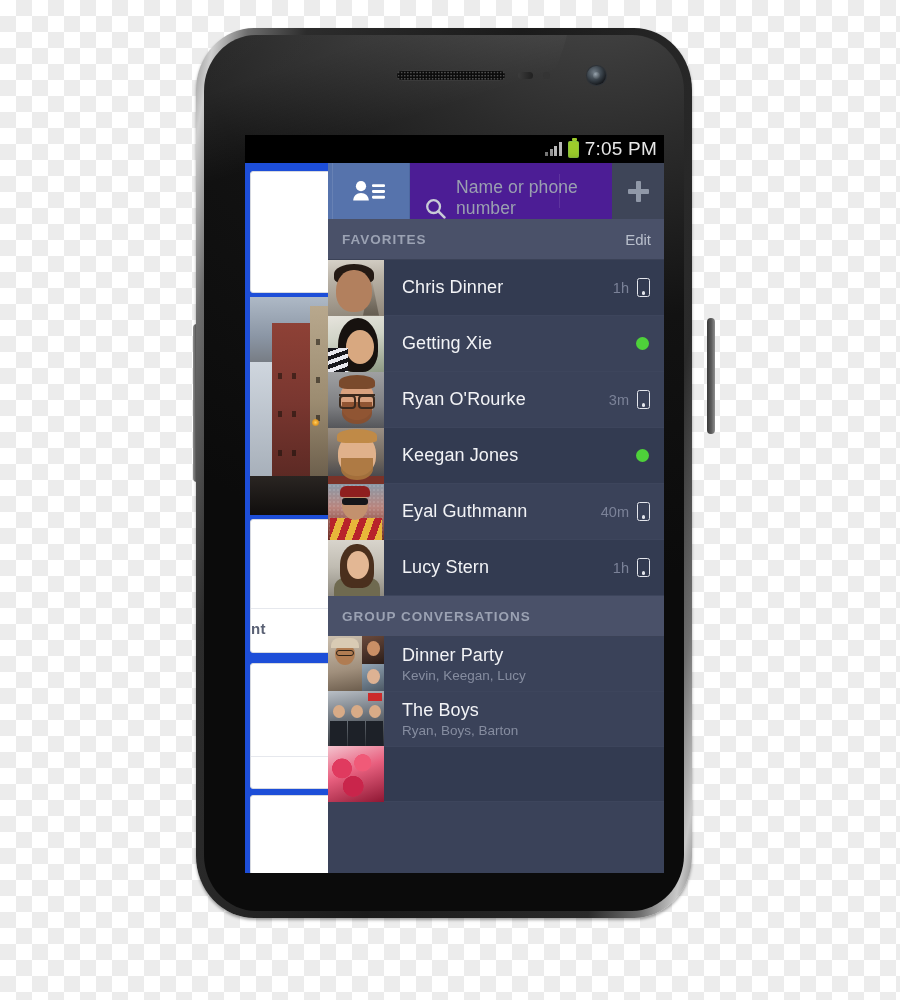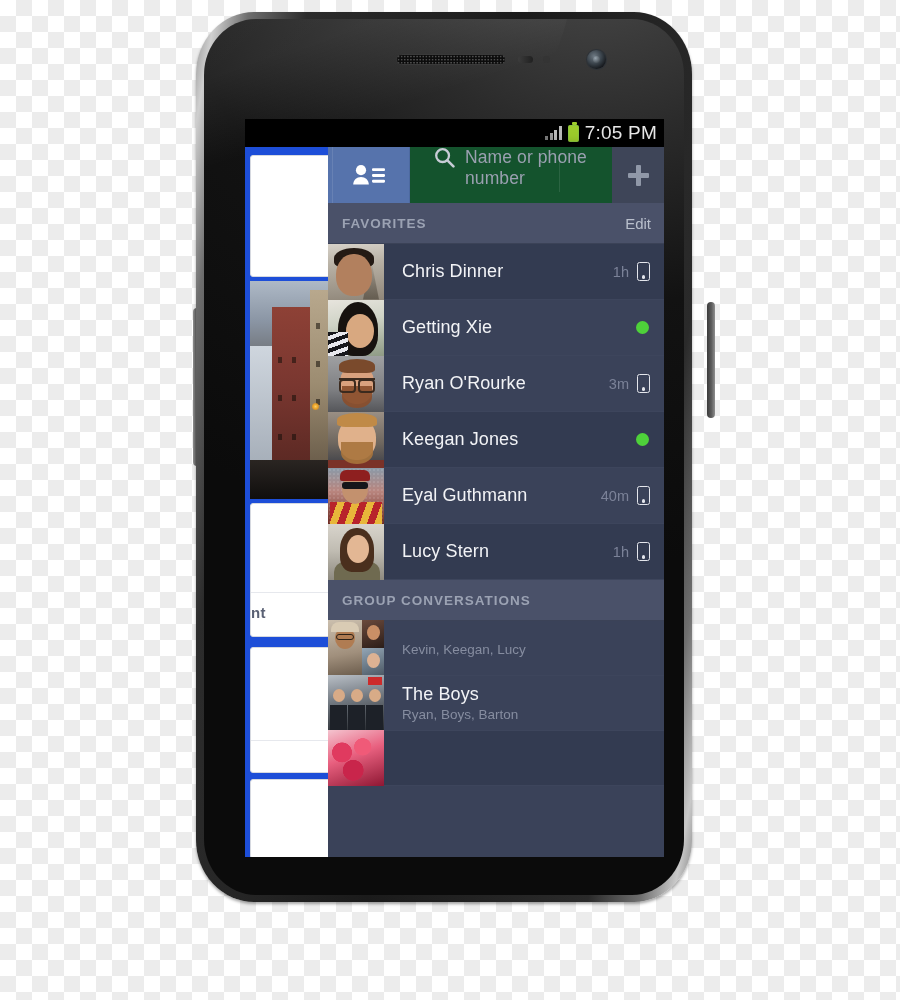--- a/index.html
+++ b/index.html
@@ -20,21 +20,21 @@
       linear-gradient(45deg, #ececec 25%, transparent 25%, transparent 75%, #ececec 75%),
       linear-gradient(45deg, #ececec 25%, transparent 25%, transparent 75%, #ececec 75%);
     background-size: 32px 32px;
     background-position: 0 0, 16px 16px;
   }
 
   
   #phone-wrap {
     position: absolute;
     left: 196px;
-    top: 12px;
+    top: 28px;
     width: 516px;
     height: 918px;
   }
 
   #phone-shadow {
     position: absolute;
     left: 38px;
     top: 828px;
     width: 420px;
     height: 60px;
@@ -337,24 +337,24 @@
   }
   #contacts-button::before {
     content:"";
     position:absolute; left:4px; top:0; bottom:0; width:1px;
     background: rgba(255,255,255,.10);
   }
   .contacts-glyph { display:block; }
 
   #search-zone {
     flex: 1;
-    background: #14532d;
-    display: flex;
-    align-items: flex-start;
-    padding-left: 24px;
+    background: #4c1d95;
+    display: flex;
+    align-items: flex-end;
+    padding-left: 15px;
     position: relative;
   }
   #search-icon { flex: none; margin-right: 10px; }
   #search-placeholder {
     color: #9aa0b0;
     font-size: 17.5px;
     letter-spacing: .1px;
   }
   #add-divider {
     position: absolute;
@@ -817,20 +817,21 @@
                   <div class="glass"></div>
               </div>
               <div class="collage-cell c-dinner-b">
                   <div class="head"></div>
                 </div>
               <div class="collage-cell c-dinner-c">
                   <div class="head"></div>
                 </div>
             </div>
             <div class="row-text">
+              <div class="row-name">Dinner Party</div>
               <div class="row-sub">Kevin, Keegan, Lucy</div>
             </div>
           </div>
 
 
           <div class="row alt group">
             <div class="avatar">
               <div class="collage-cell c-boys-main" style="position:absolute;inset:0;">
                 <div class="redsign"></div>
                 <div class="suit s1"></div>

